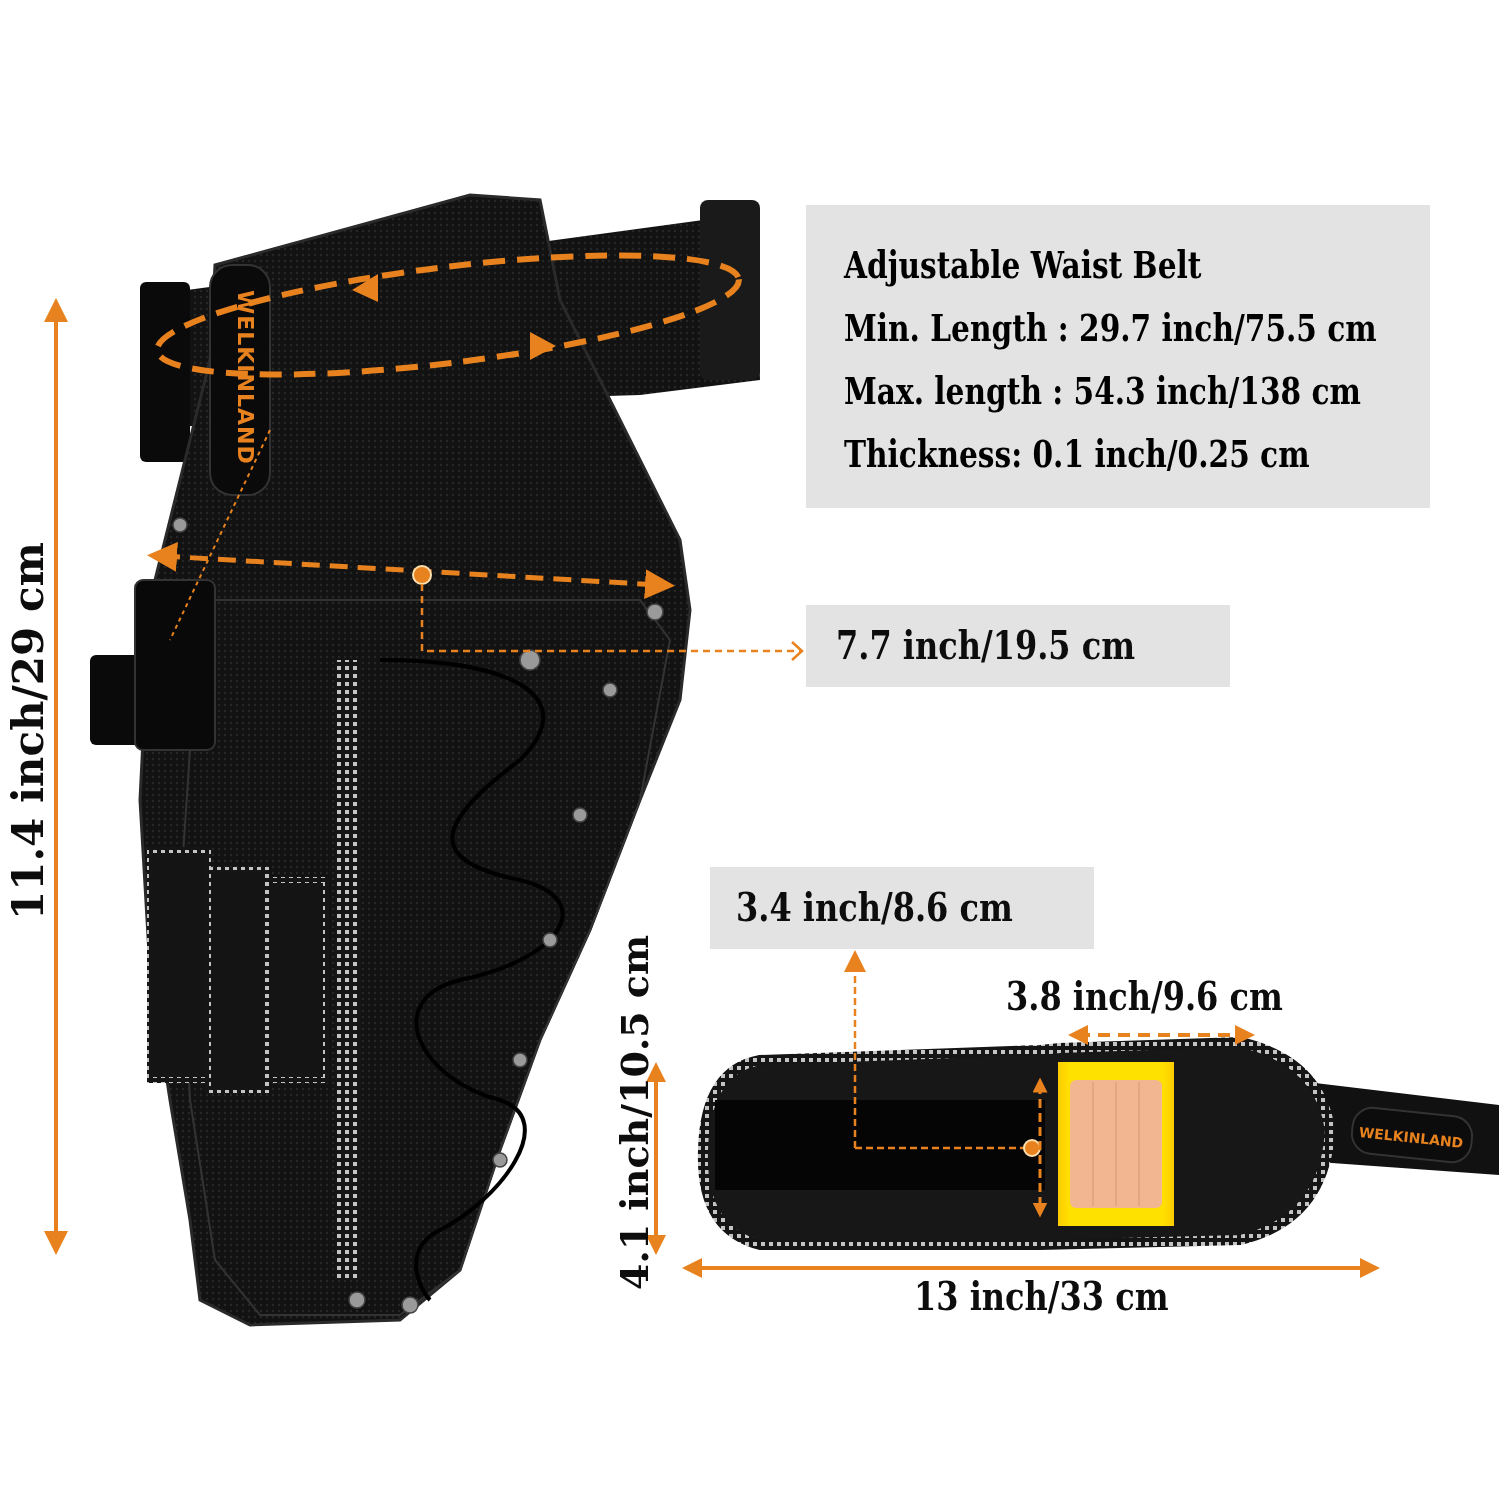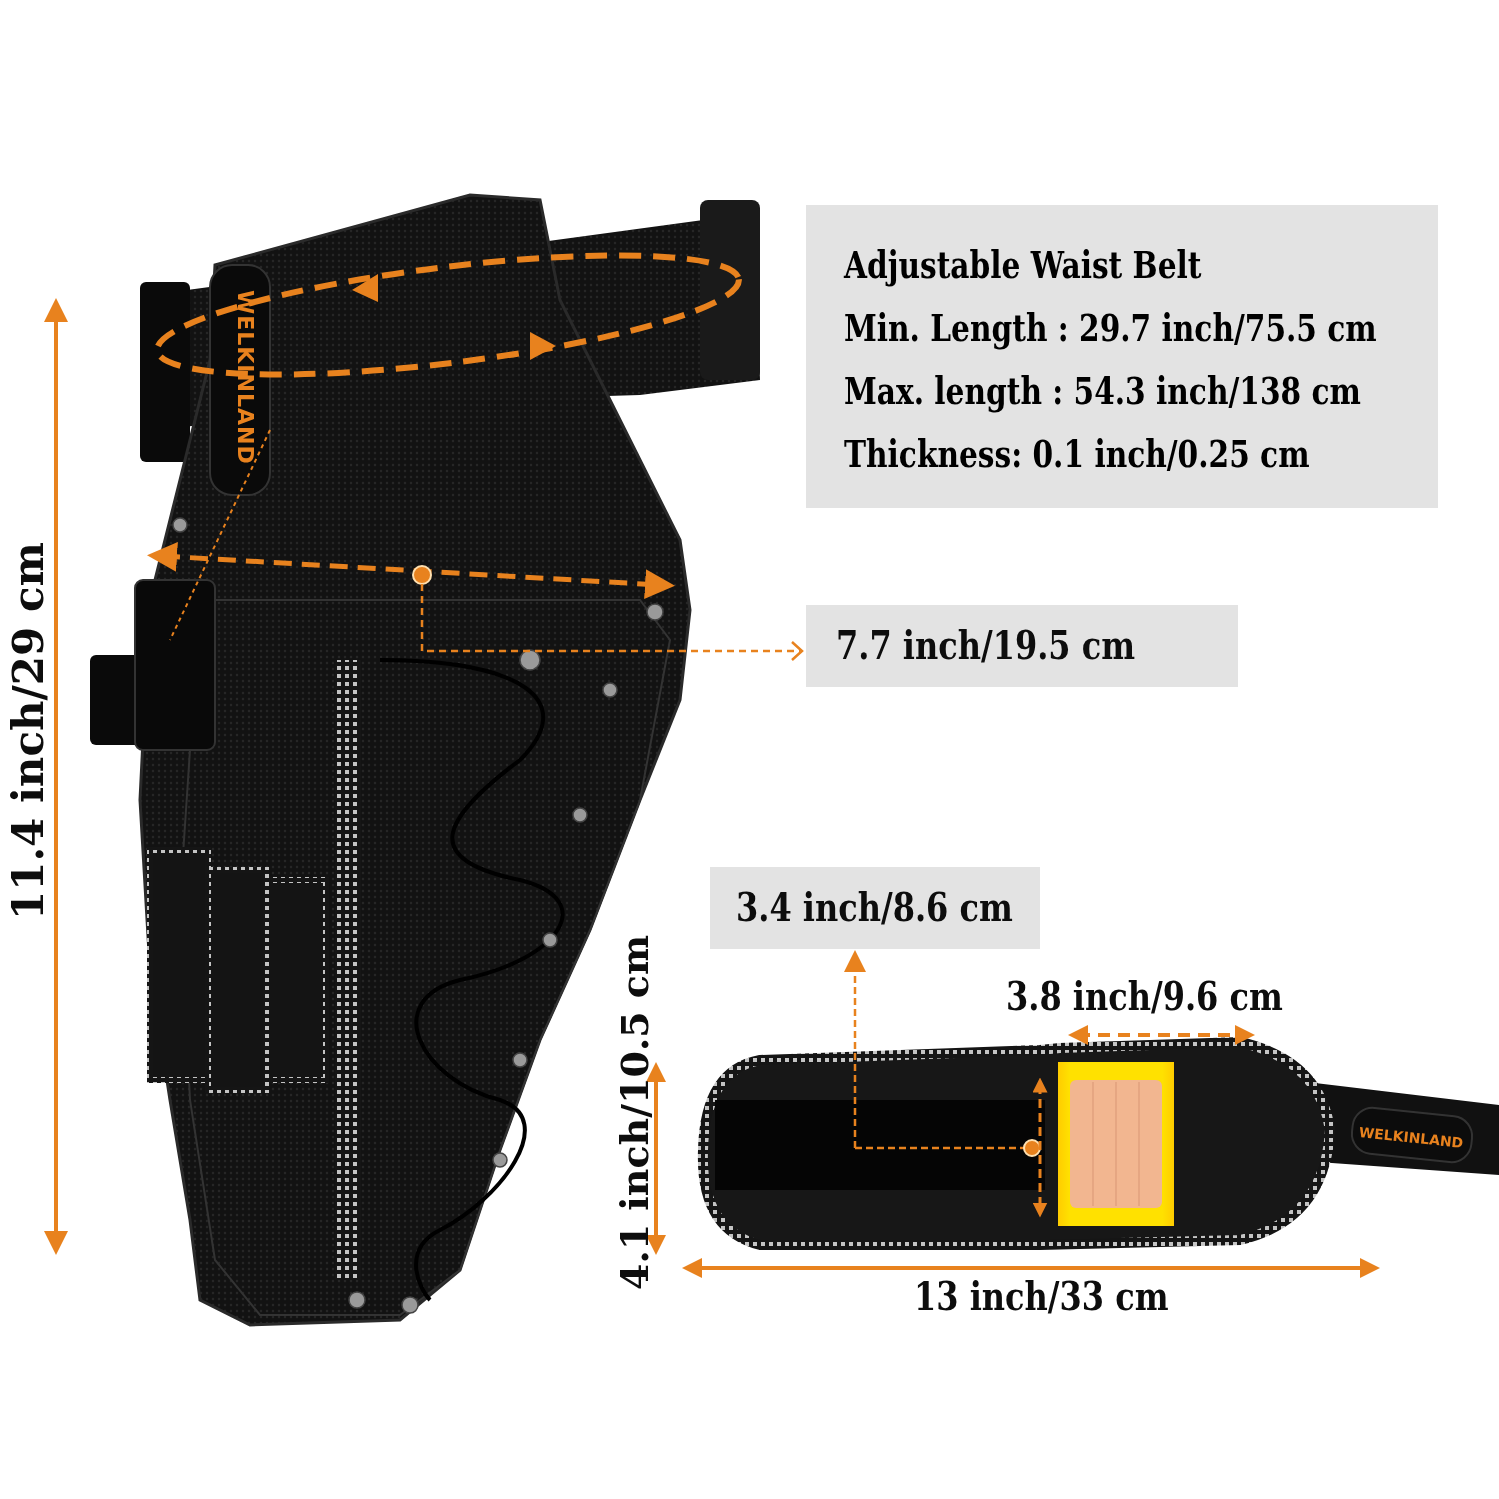--- a/index.html
+++ b/index.html
@@ -1,19 +1,19 @@
 <!DOCTYPE html>
 <html><head>
   <meta charset="utf-8">
   <style>
     html, body { margin: 0; padding: 0; background: #ffffff; }
     body { width: 1499px; height: 1499px; position: relative; overflow: hidden;
            font-family: "DejaVu Serif", "Liberation Serif", serif; }
     .abs { position: absolute; }
-    .label-box { position: absolute; background: #e3e3e3; padding-left: 8px; }
+    .label-box { position: absolute; background: #e3e3e3; }
     .spec-line { display: block; font-size: 38px; line-height: 63px; transform: scaleX(0.78);
                  transform-origin: left center; font-weight: bold; white-space: nowrap; }
     .dim-text { position: absolute; font-weight: bold; color: #0d0d0d; white-space: nowrap;
                 font-size: 40px; transform: scaleX(0.8); transform-origin: left center; }
     .vert-text { position: absolute; font-weight: bold; color: #0d0d0d; white-space: nowrap;
                  transform: rotate(-90deg); transform-origin: left top; }
     svg { position: absolute; left: 0; top: 0; overflow: visible; }
   </style>
 </head>
 <body>
@@ -153,21 +153,21 @@
     <span class="spec-line">Thickness: 0.1 inch/0.25 cm</span>
   </div>
 </div>
 
 <div class="label-box" style="left:806px; top:605px; width:424px; height:82px;">
   <span class="dim-text" style="left:30px; top:16px;">7.7 inch/19.5 cm</span>
 </div>
 
 <span class="vert-text" style="left:4px; top:920px; font-size:42px;">11.4 inch/29 cm</span>
 
-<div class="label-box" style="left:710px; top:867px; width:322px; height:82px;">
+<div class="label-box" style="left:710px; top:867px; width:384px; height:82px;">
   <span class="dim-text" style="left:26px; top:16px;">3.4 inch/8.6 cm</span>
 </div>
 
 <span class="dim-text" style="left:1006px; top:972px;">3.8 inch/9.6 cm</span>
 
 <span class="vert-text" style="left:612px; top:1290px; font-size:38px;">4.1 inch/10.5 cm</span>
 
 <span class="dim-text" style="left:914px; top:1272px;">13 inch/33 cm</span>
 
 </body></html>

